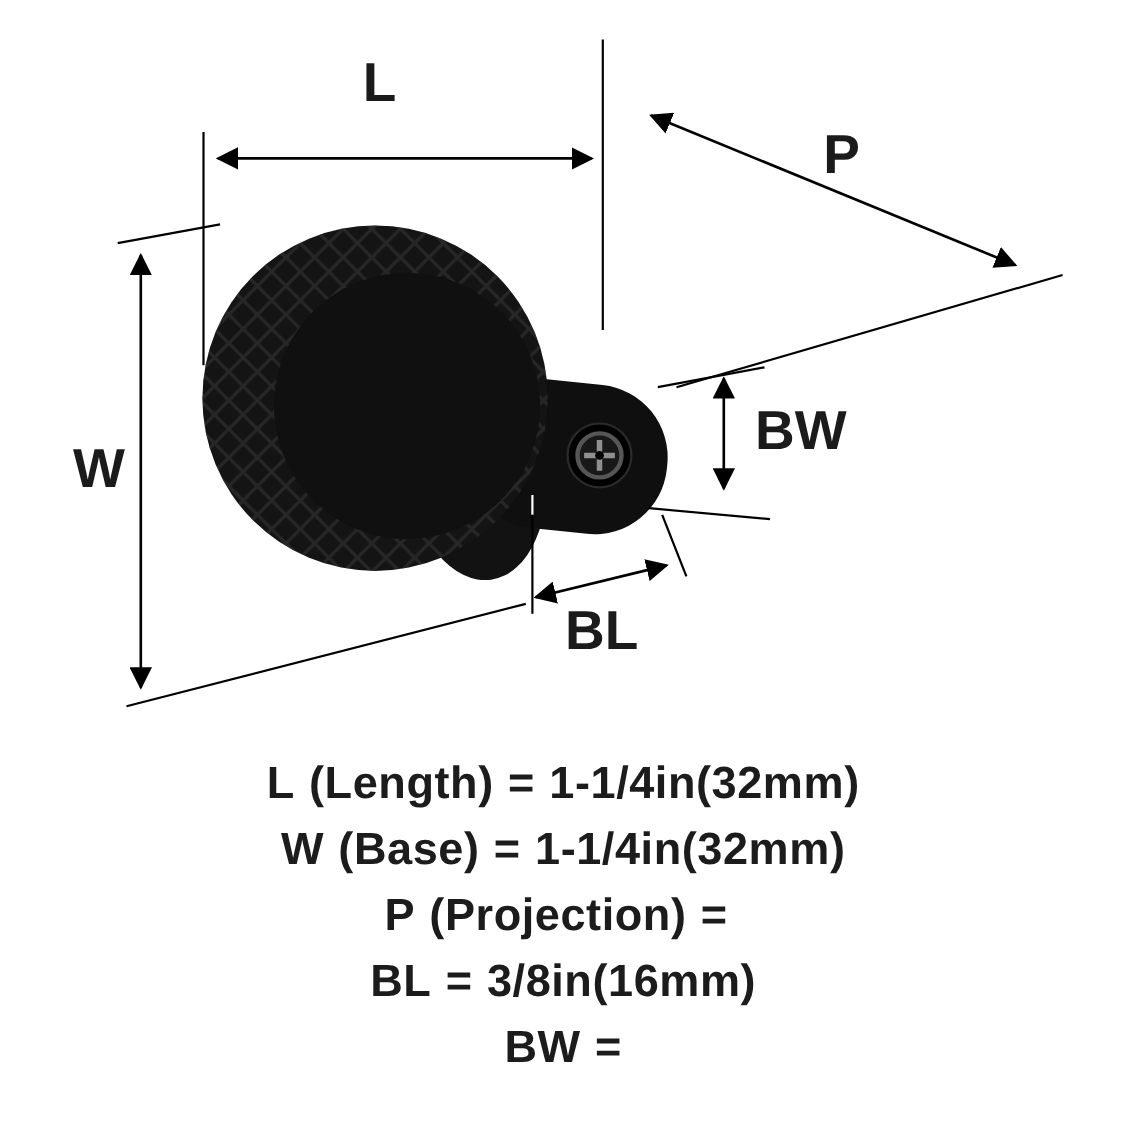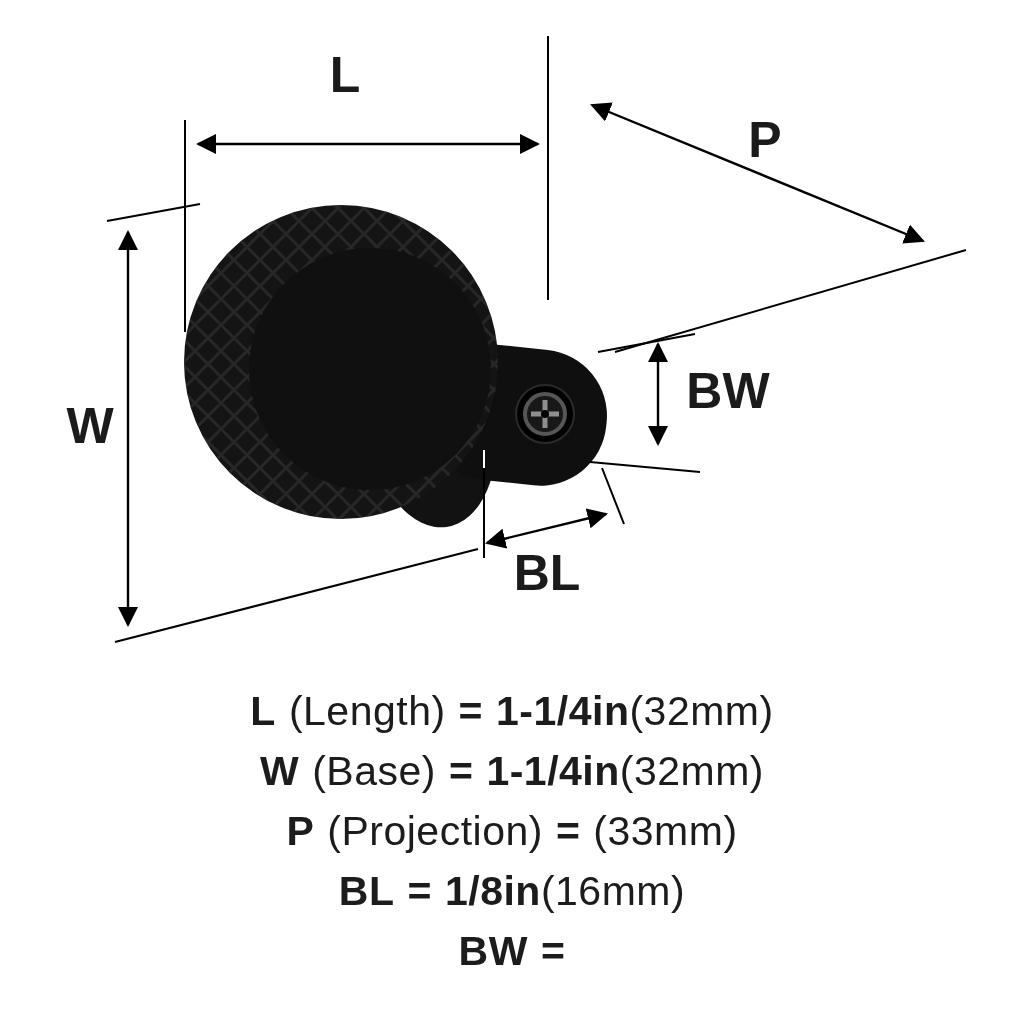--- a/index.html
+++ b/index.html
@@ -22,21 +22,21 @@
     left:0;top:688px;width:1024px;
     display:flex;flex-direction:column;align-items:center;
     gap:13px;
   }
   .spec-line{
     display:flex;align-items:baseline;gap:13px;
     font-size:41px;color:#1c1c1c;letter-spacing:.5px;
     white-space:nowrap;
   }
   .spec-line .bold{font-weight:700;}
-  .spec-line .reg{font-weight:400;}
+  .spec-line .reg{font-weight:700;}
   .value-pair{display:inline-flex;align-items:baseline;gap:0;text-align:right;}
 </style>
 </head>
 <body>
 
 <div class="page">
 
   <svg class="diagram-svg" width="1024" height="1024" viewBox="0 0 1024 1024">
     <defs>
       <pattern id="knurl" width="26" height="26" patternUnits="userSpaceOnUse">
@@ -114,29 +114,28 @@
         <span class="bold">1-1/4in</span>
         <span class="reg">(32mm)</span>
       </span>
     </div>
 
     <div class="spec-line">
       <span class="bold">P</span>
       <span class="reg">(Projection)</span>
       <span class="bold">=</span>
       <span class="value-pair">
-        <span class="reg">(33mm)</span>
       </span>
     </div>
 
     <div class="spec-line">
       <span class="bold">BL</span>
       <span class="bold">=</span>
       <span class="value-pair">
-        <span class="bold">1/8in</span>
+        <span class="bold">3/8in</span>
         <span class="reg">(16mm)</span>
       </span>
     </div>
 
     <div class="spec-line">
       <span class="bold">BW</span>
       <span class="bold">=</span>
     </div>
 
   </div>

